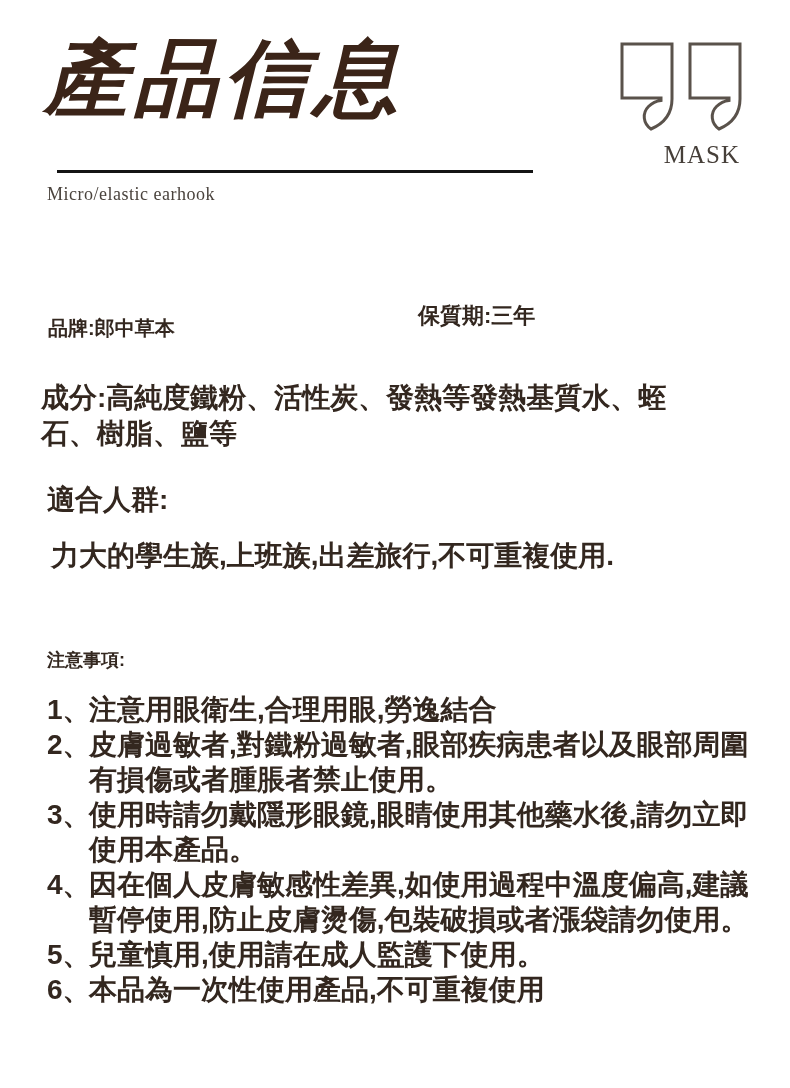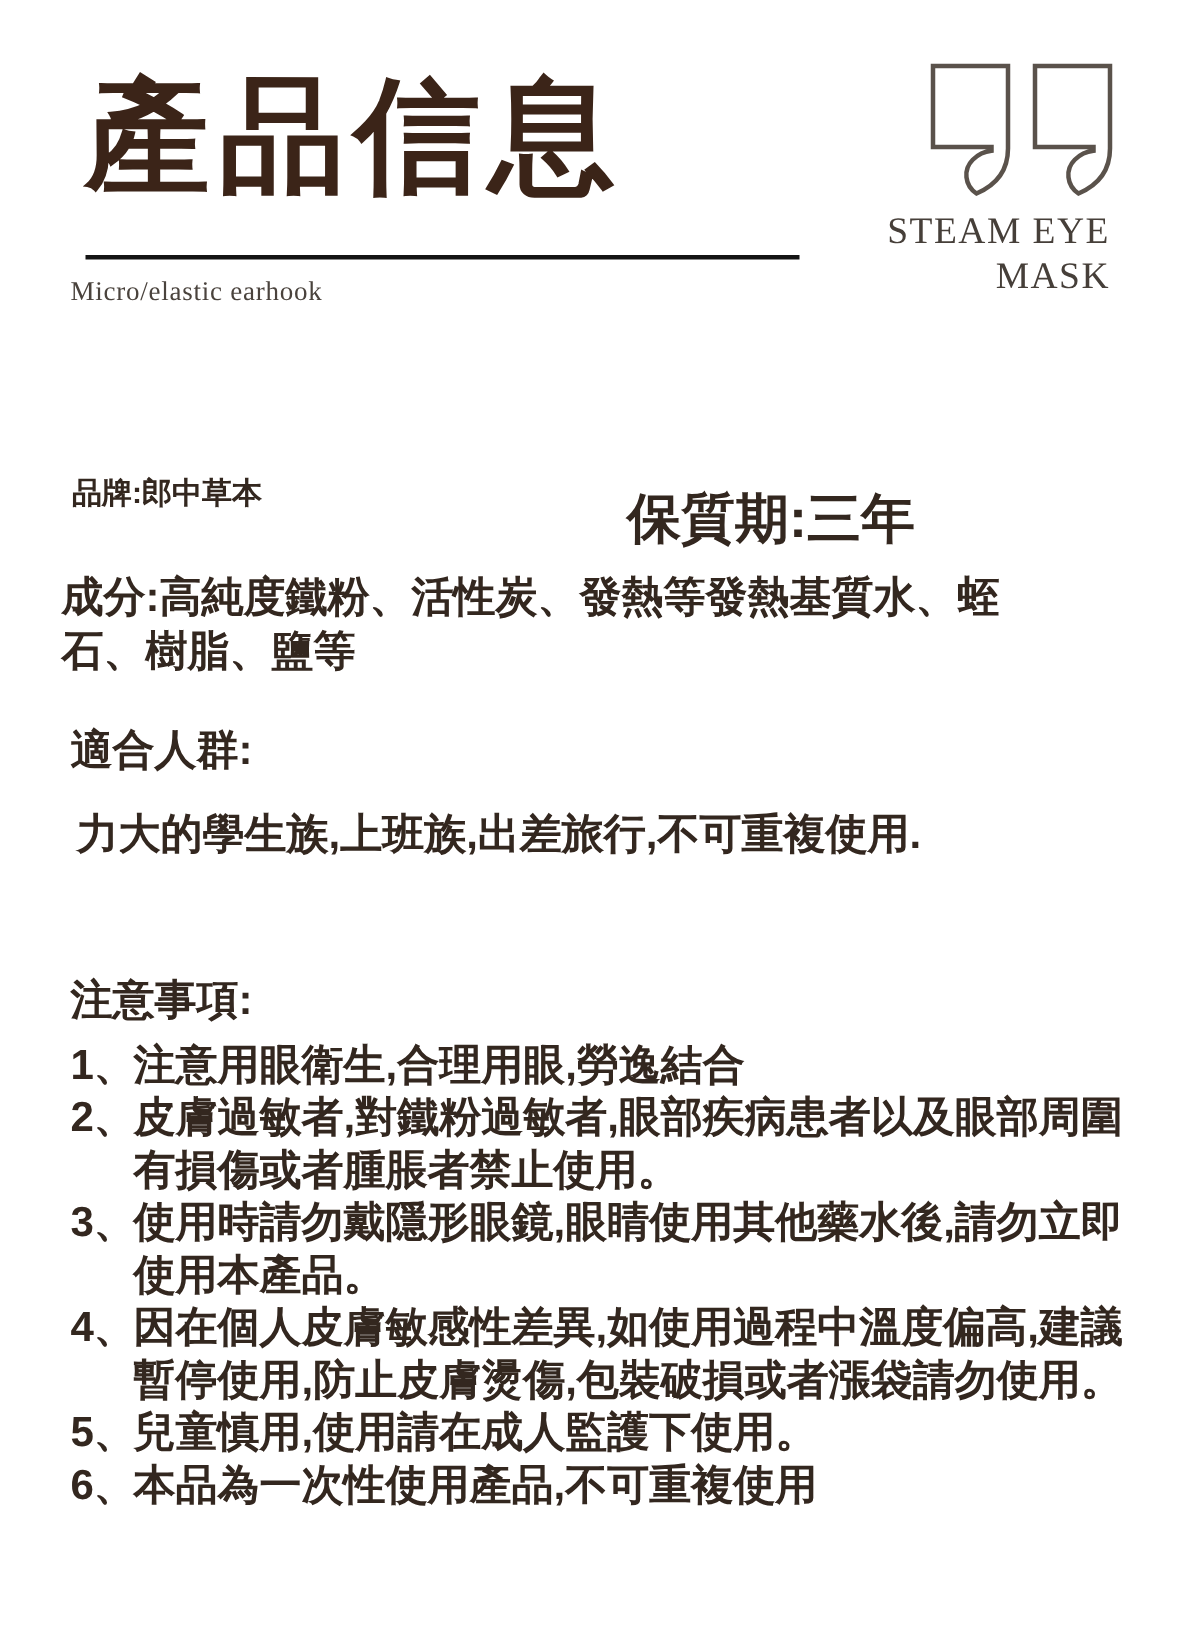--- a/index.html
+++ b/index.html
@@ -37,53 +37,52 @@
   .brand-mark {
     right: 50px; top: 140px;
     text-align: right;
     font-family: "Liberation Serif", serif;
     font-size: 25px; line-height: 30px;
     color: #463f39; letter-spacing: 1px;
   }
 
   
   .spec-brand { left: 48px; top: 315px; font-size: 20px; font-weight: 700; }
-  .spec-shelf { left: 418px; top: 322px; font-size: 36px; font-weight: 700; text-align: center; }
+  .spec-shelf { left: 418px; top: 301px; font-size: 22px; font-weight: 700; text-align: center; }
   .ingredients { left: 41px; top: 380px; font-size: 28px; font-weight: 700; line-height: 36px; }
   .ingredients .wrap-line { }
 
   
   .suitable-heading { left: 47px; top: 481px; font-size: 28px; font-weight: 700; }
   .suitable-para { left: 51px; top: 537px; font-size: 28px; font-weight: 700; line-height: 38px; }
 
   
-  .notes-heading { left: 47px; top: 648px; font-size: 28px; font-weight: 700; }
+  .notes-heading { left: 47px; top: 648px; font-size: 18px; font-weight: 700; }
   .notes-list { left: 47px; top: 692px; width: 718px; }
   .note-item { display: flex; font-size: 28px; font-weight: 700; line-height: 35px; }
   .note-num { width: 42px; flex: 0 0 42px; }
   .note-text { flex: 1; }
 </style>
 </head>
 <body>
 
-<h1 class="abs page-title" style="margin:12px;">產品信息</h1>
+<h1 class="abs page-title" style="margin:0;font-style:italic;">產品信息</h1>
 
 <div class="abs divider"></div>
 
 <div class="abs subtitle">Micro/elastic earhook</div>
 
 <div class="abs quote-icon">
   <svg width="124" height="92" viewBox="0 0 124 92" fill="none" xmlns="http://www.w3.org/2000/svg">
     <path d="M2,2 H52 V57 C52,71 45,81 31,87 C23,81.5 22,71 28.5,64.5 C32,61 36,59 41,58.5 V56 H2 Z" stroke="#5a524b" stroke-width="3" fill="none"></path>
     <path d="M70,2 H120 V57 C120,71 113,81 99,87 C91,81.5 90,71 96.5,64.5 C100,61 104,59 109,58.5 V56 H70 Z" stroke="#5a524b" stroke-width="3" fill="none"></path>
   </svg>
 </div>
 
 <div class="abs brand-mark">
-  <div>STEAM EYE</div>
   <div>MASK</div>
 </div>
 
 <div class="abs spec-brand">品牌:郎中草本</div>
 <div class="abs spec-shelf">保質期:三年</div>
 
 <div class="abs ingredients">
   <div>成分:高純度鐵粉、活性炭、發熱等發熱基質水、蛭</div>
   <div class="wrap-line">石、樹脂、鹽等</div>
 </div>

